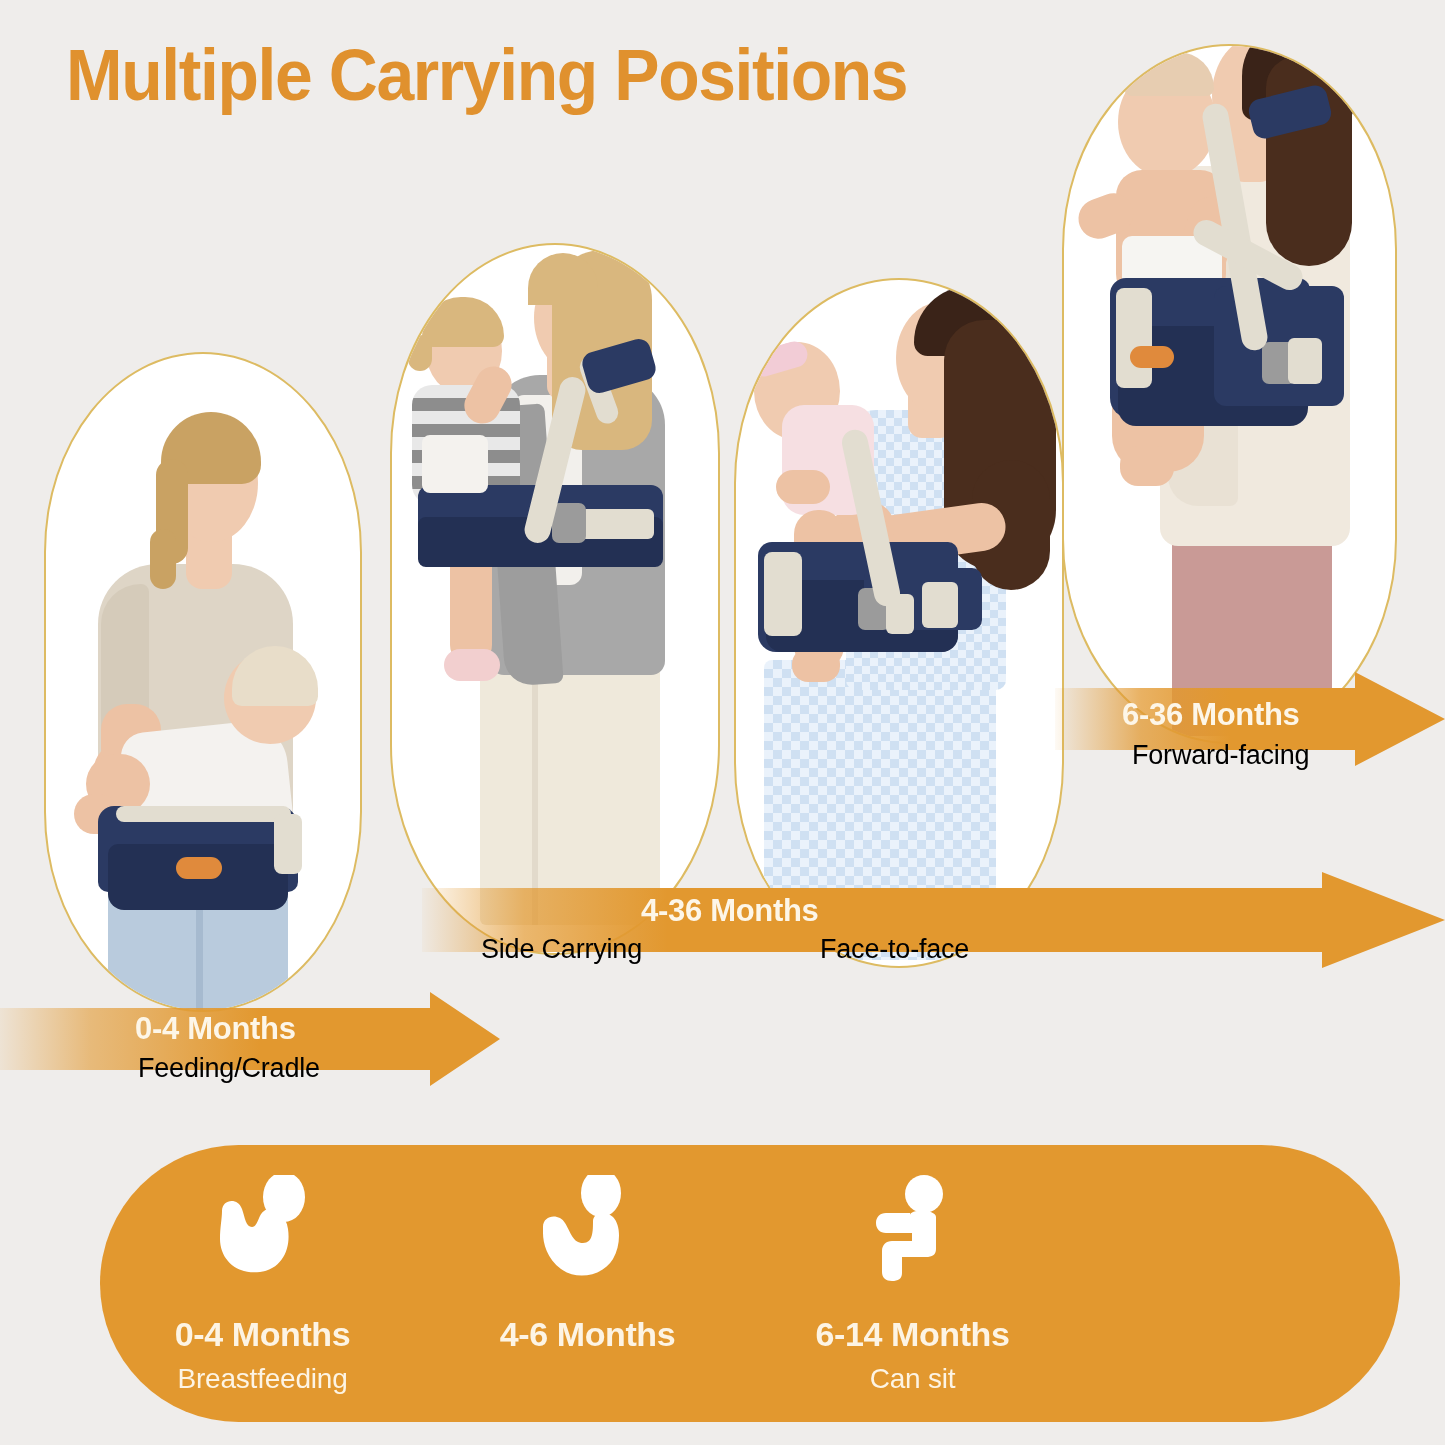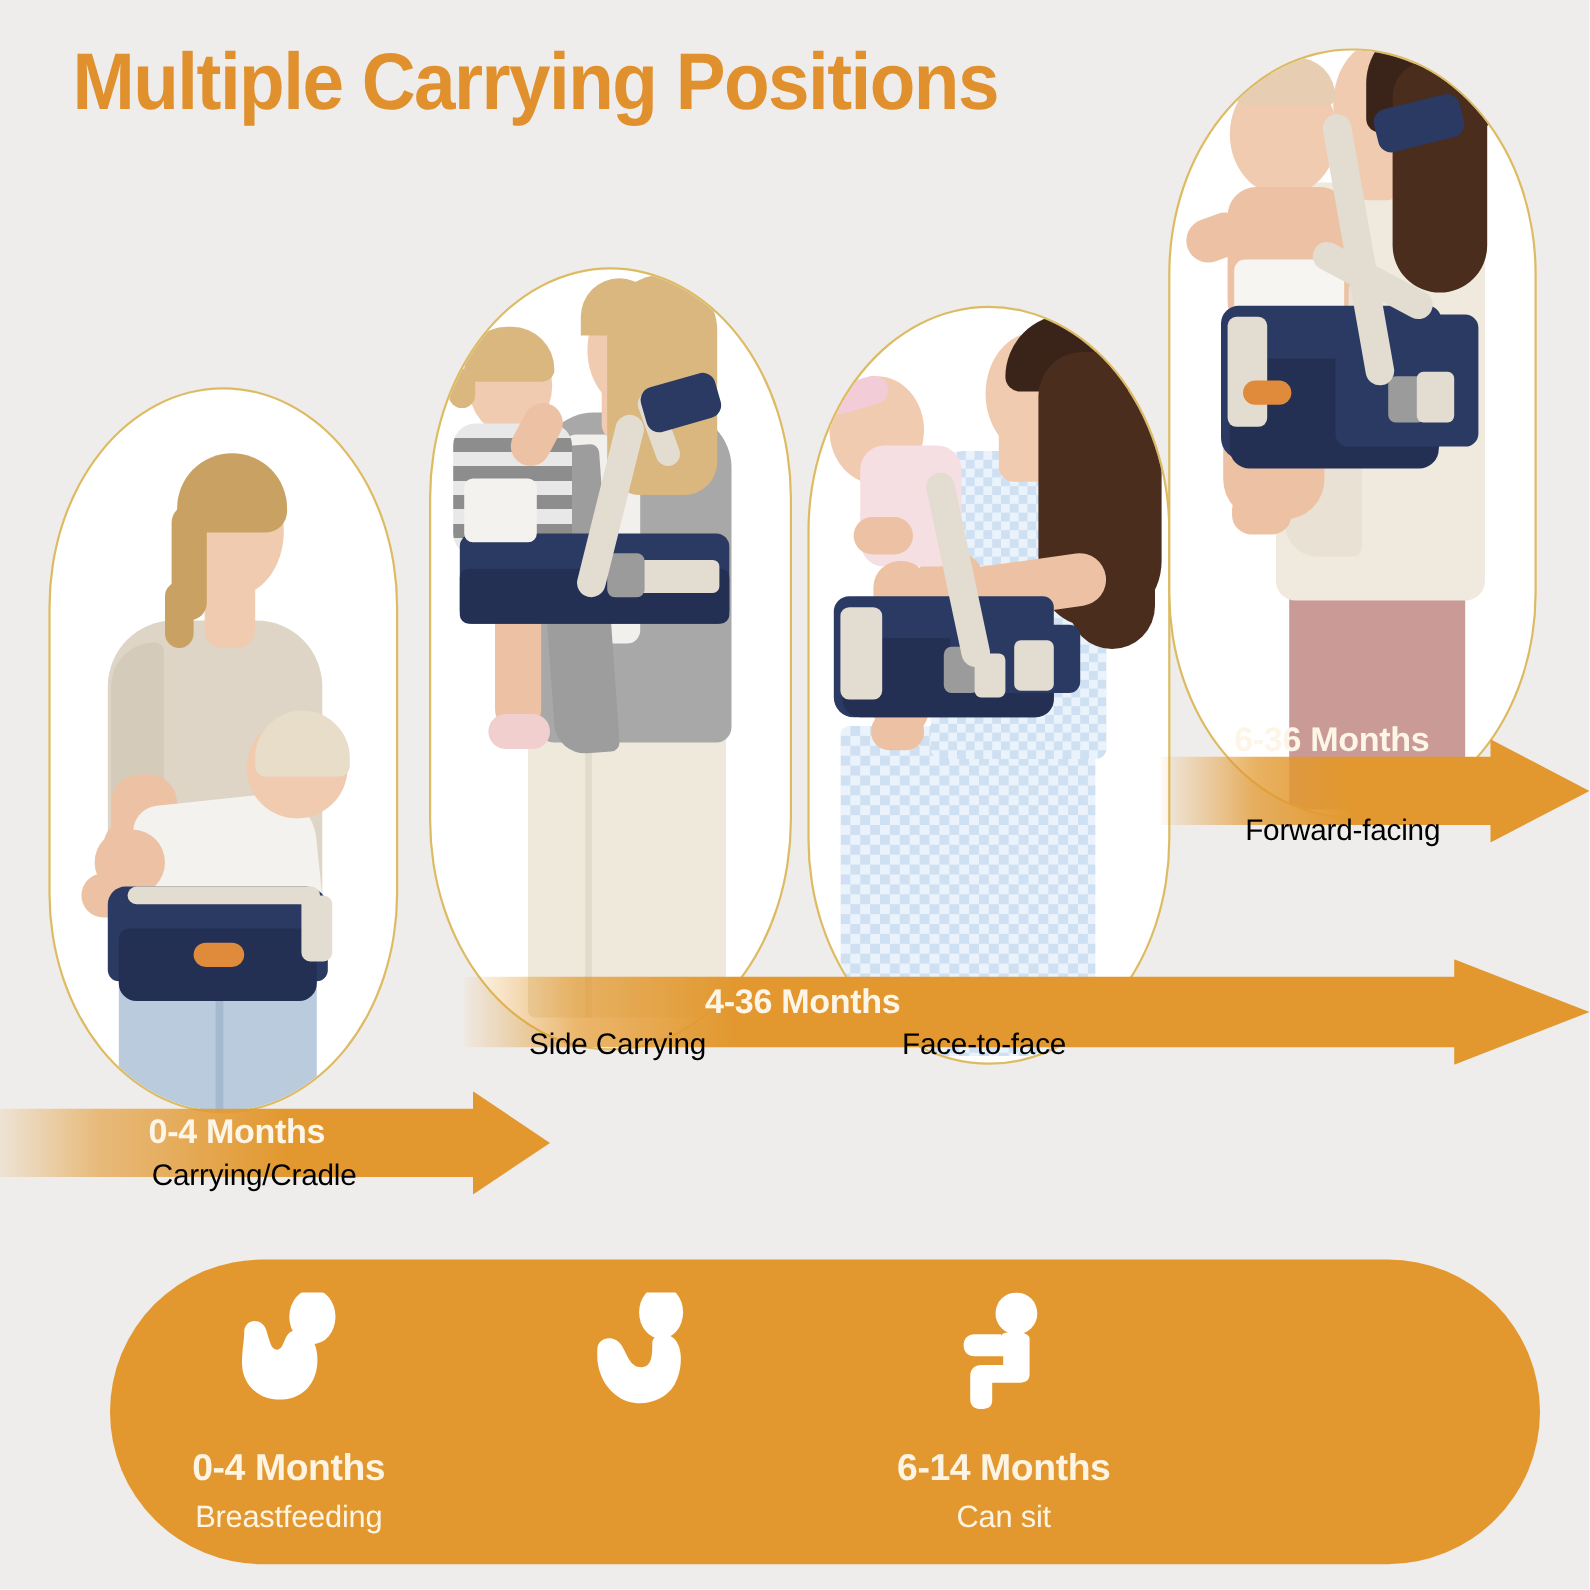--- a/index.html
+++ b/index.html
@@ -285,21 +285,21 @@
       <defs>
         <linearGradient id="g3" x1="0" y1="0" x2="1" y2="0">
           <stop offset="0" stop-color="#e2982f" stop-opacity="0.05"></stop>
           <stop offset="0.22" stop-color="#e2982f" stop-opacity="0.75"></stop>
           <stop offset="0.45" stop-color="#e2982f" stop-opacity="1"></stop>
         </linearGradient>
       </defs>
       <path d="M0,16 L300,16 L300,0 L390,47 L300,94 L300,78 L0,78 Z" fill="url(#g3)"></path>
     </svg>
   </div>
-  <div class="arrow-label" style="left:1122px;top:655px;">6-36 Months</div>
+  <div class="arrow-label" style="left:1122px;top:697px;">6-36 Months</div>
   <div class="arrow-sub" style="left:1132px;top:740px;">Forward-facing</div>
 
   <div class="arrow-wrap" id="arrow-4-36" style="left:422px;top:872px;width:1023px;height:96px;">
     <svg class="arrow-svg" width="1023" height="96" viewBox="0 0 1023 96">
       <defs>
         <linearGradient id="g2" x1="0" y1="0" x2="1" y2="0">
           <stop offset="0" stop-color="#e2982f" stop-opacity="0.05"></stop>
           <stop offset="0.10" stop-color="#e2982f" stop-opacity="0.70"></stop>
           <stop offset="0.24" stop-color="#e2982f" stop-opacity="1"></stop>
         </linearGradient>
@@ -317,21 +317,21 @@
         <linearGradient id="g1" x1="0" y1="0" x2="1" y2="0">
           <stop offset="0" stop-color="#e2982f" stop-opacity="0.12"></stop>
           <stop offset="0.18" stop-color="#e2982f" stop-opacity="0.60"></stop>
           <stop offset="0.52" stop-color="#e2982f" stop-opacity="1"></stop>
         </linearGradient>
       </defs>
       <path d="M0,16 L430,16 L430,0 L500,47 L430,94 L430,78 L0,78 Z" fill="url(#g1)"></path>
     </svg>
   </div>
   <div class="arrow-label" style="left:135px;top:1011px;">0-4 Months</div>
-  <div class="arrow-sub" style="left:138px;top:1053px;">Carrying/Cradle</div>
+  <div class="arrow-sub" style="left:138px;top:1053px;">Feeding/Cradle</div>
 
   <div id="banner">
 
     <div class="banner-cell" style="left:0px;width:325px;">
       <div class="banner-icon">
         <svg viewBox="0 0 110 112" width="110" height="112">
           <ellipse cx="76" cy="22" rx="21" ry="25" fill="#ffffff"></ellipse>
           <path d="M14,36 C14,24 30,22 34,34 C37,43 38,52 44,52 C50,52 50,40 56,36
                    C64,30 78,38 80,54 C83,74 74,94 52,97 C28,100 12,84 12,64
                    C12,52 14,44 14,36 Z" fill="#ffffff"></path>
@@ -343,20 +343,21 @@
 
     <div class="banner-cell" style="left:325px;width:325px;">
       <div class="banner-icon">
         <svg viewBox="0 0 110 112" width="110" height="112">
           <ellipse cx="68" cy="18" rx="20" ry="24" fill="#ffffff"></ellipse>
           <path d="M10,52 C10,40 26,38 32,48 C38,58 40,68 50,68 C60,68 60,56 60,46
                    C60,38 72,34 80,42 C88,50 88,70 80,84 C70,101 44,106 28,94
                    C14,84 10,68 10,58 Z" fill="#ffffff"></path>
         </svg>
       </div>
+      <div class="banner-title">4-6 Months</div>
     </div>
 
     <div class="banner-cell" style="left:650px;width:325px;">
       <div class="banner-icon">
         <svg viewBox="0 0 110 112" width="110" height="112">
           <circle cx="66" cy="19" r="19" fill="#ffffff"></circle>
           <path d="M52,40 C52,34 78,34 78,42 L78,74 C78,80 74,82 68,82
                    L44,82 L44,98 C44,104 40,106 34,106 C28,106 24,103 24,97
                    L24,76 C24,70 28,66 34,66 L54,66 L54,58 L28,58
                    C22,58 18,54 18,48 C18,42 22,38 28,38 L52,38 Z" fill="#ffffff"></path>

